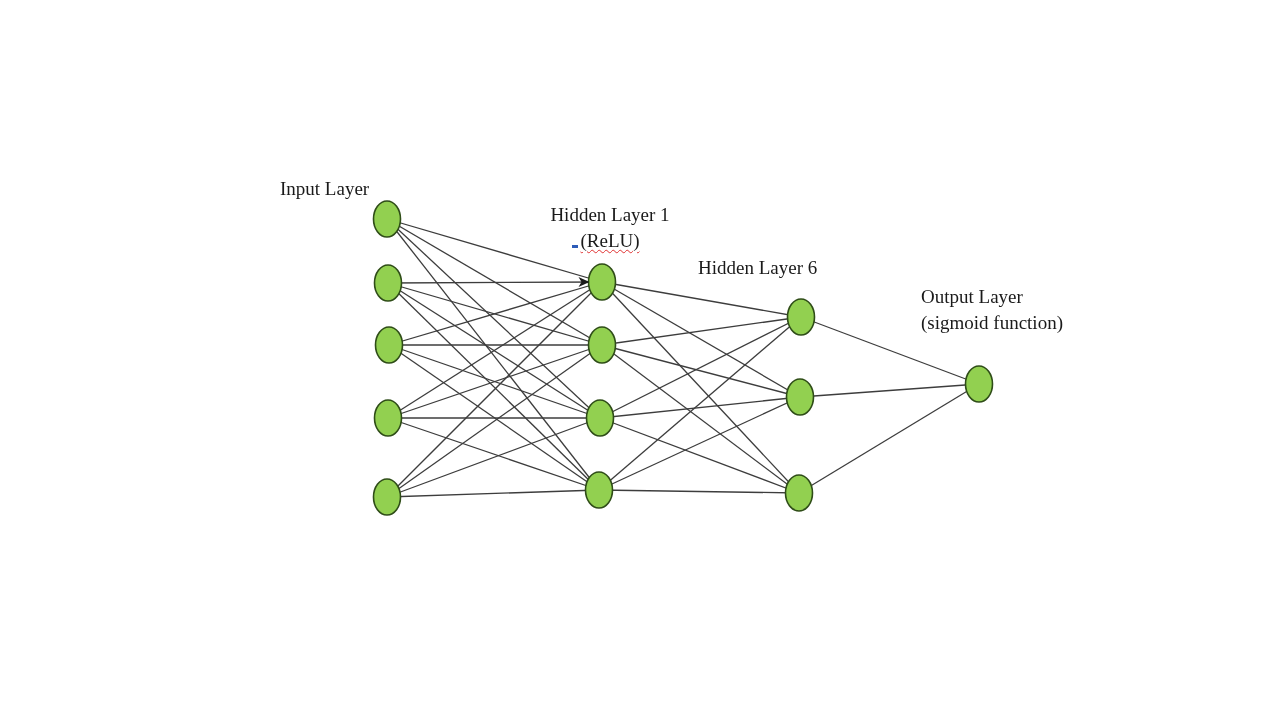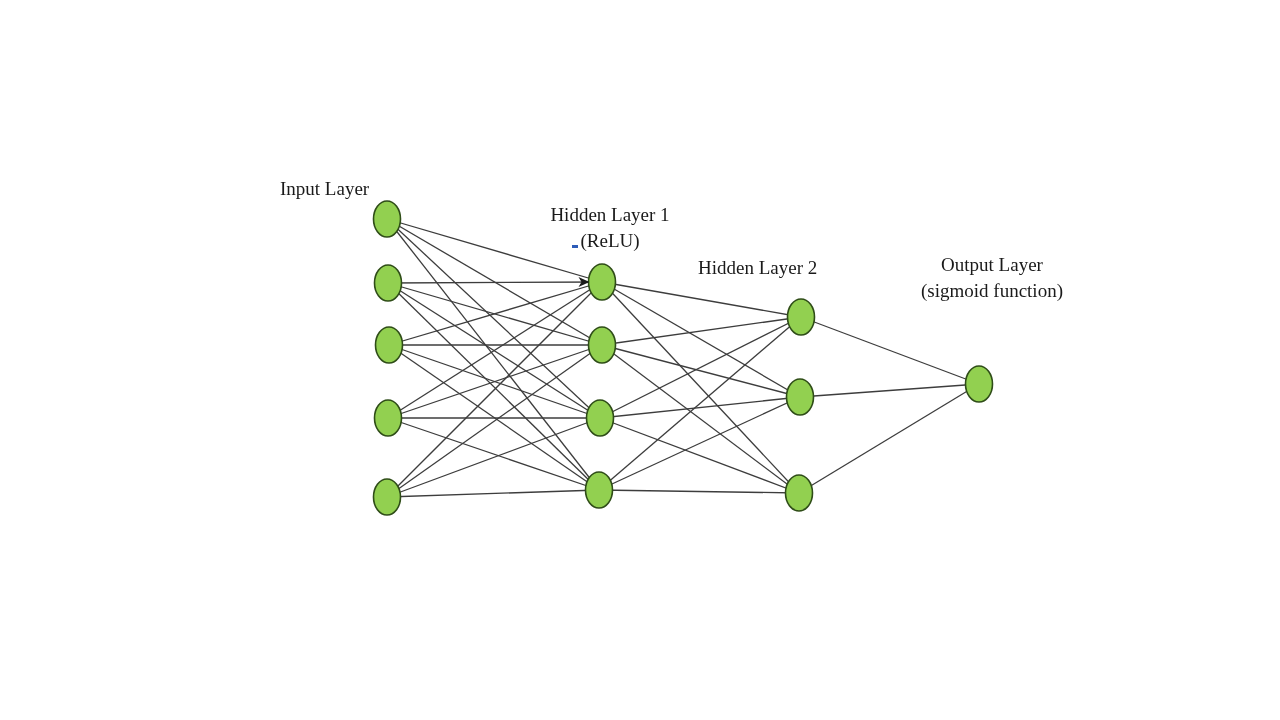--- a/index.html
+++ b/index.html
@@ -25,22 +25,23 @@
   .layer-label {
     position: absolute;
     font-size: 19px;
     line-height: 26px;
     white-space: nowrap;
     color: #1a1a1a;
   }
   .lbl-input { left: 280px; top: 176px; }
   .lbl-h1 { left: 528px; top: 202px; width: 164px; text-align: center; }
   .lbl-h2 { left: 698px; top: 255px; }
-  .lbl-out { left: 921px; top: 252px; text-align: center; }
+  .lbl-out { left: 921px; top: 284px; }
   .sub-relu {
+    text-decoration: underline;
     text-decoration-style: wavy;
     text-decoration-color: #e03131;
     text-decoration-thickness: 1px;
     text-underline-offset: 2px;
   }
   .blue-tick {
     position: absolute;
     left: 44px;
     top: 43px;
     width: 6px;
@@ -116,21 +117,21 @@
     <div>Input Layer</div>
   </div>
 
   <div class="layer-label lbl-h1">
     <div>Hidden Layer 1</div>
     <div class="sub-relu">(ReLU)</div>
     <span class="blue-tick"></span>
   </div>
 
   <div class="layer-label lbl-h2">
-    <div>Hidden Layer 2</div>
+    <div>Hidden Layer 6</div>
   </div>
 
   <div class="layer-label lbl-out">
     <div>Output Layer</div>
     <div class="sub-bold">(sigmoid function)</div>
   </div>
 
 </div>
 
 </body></html>

